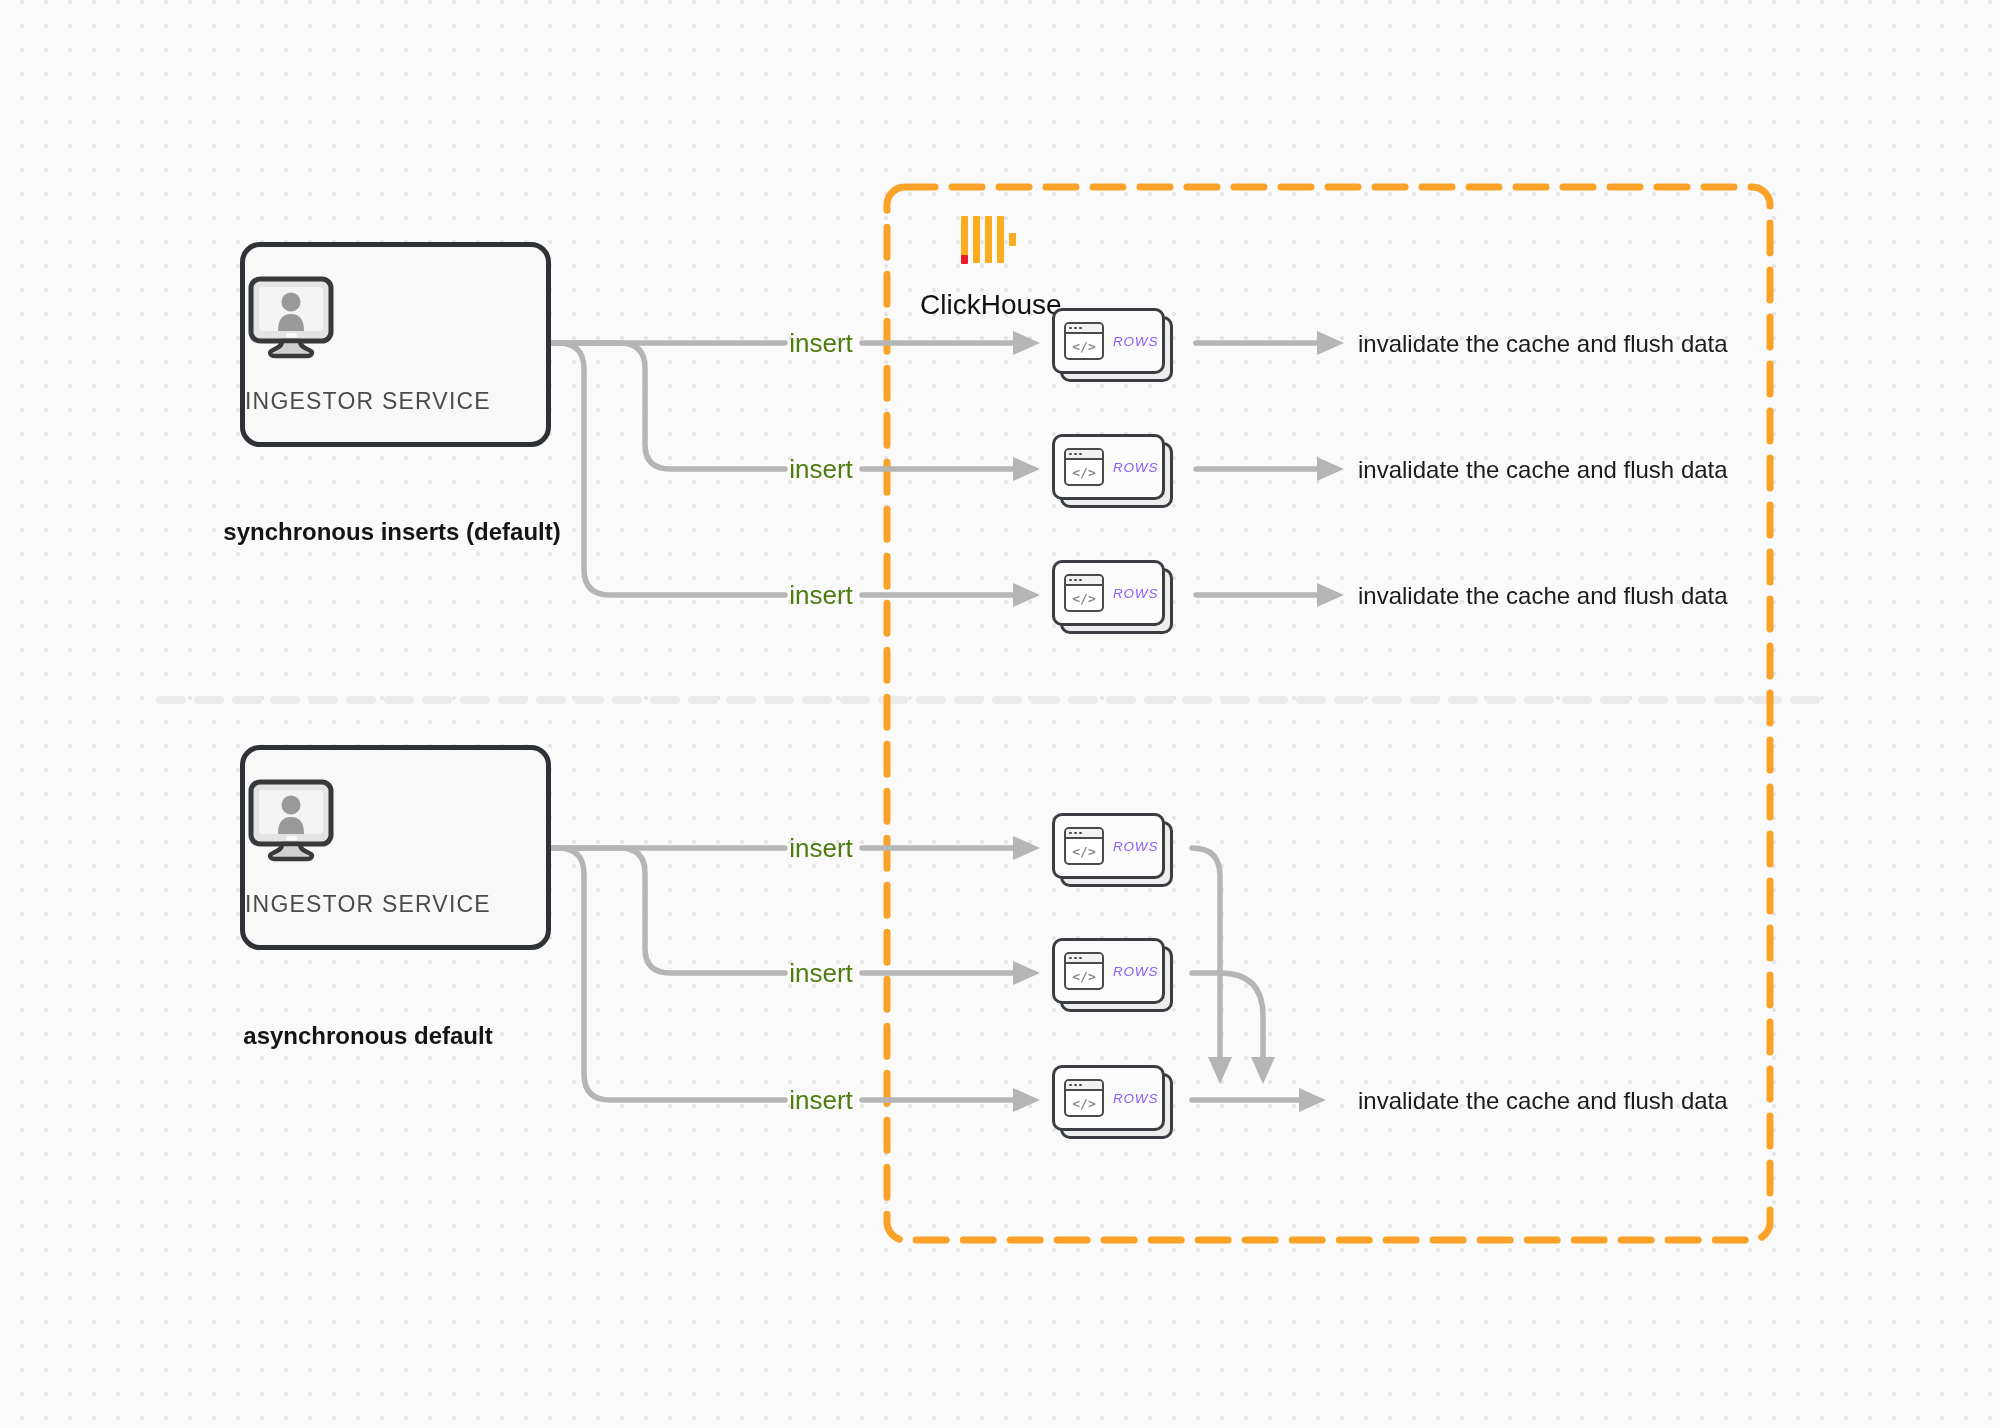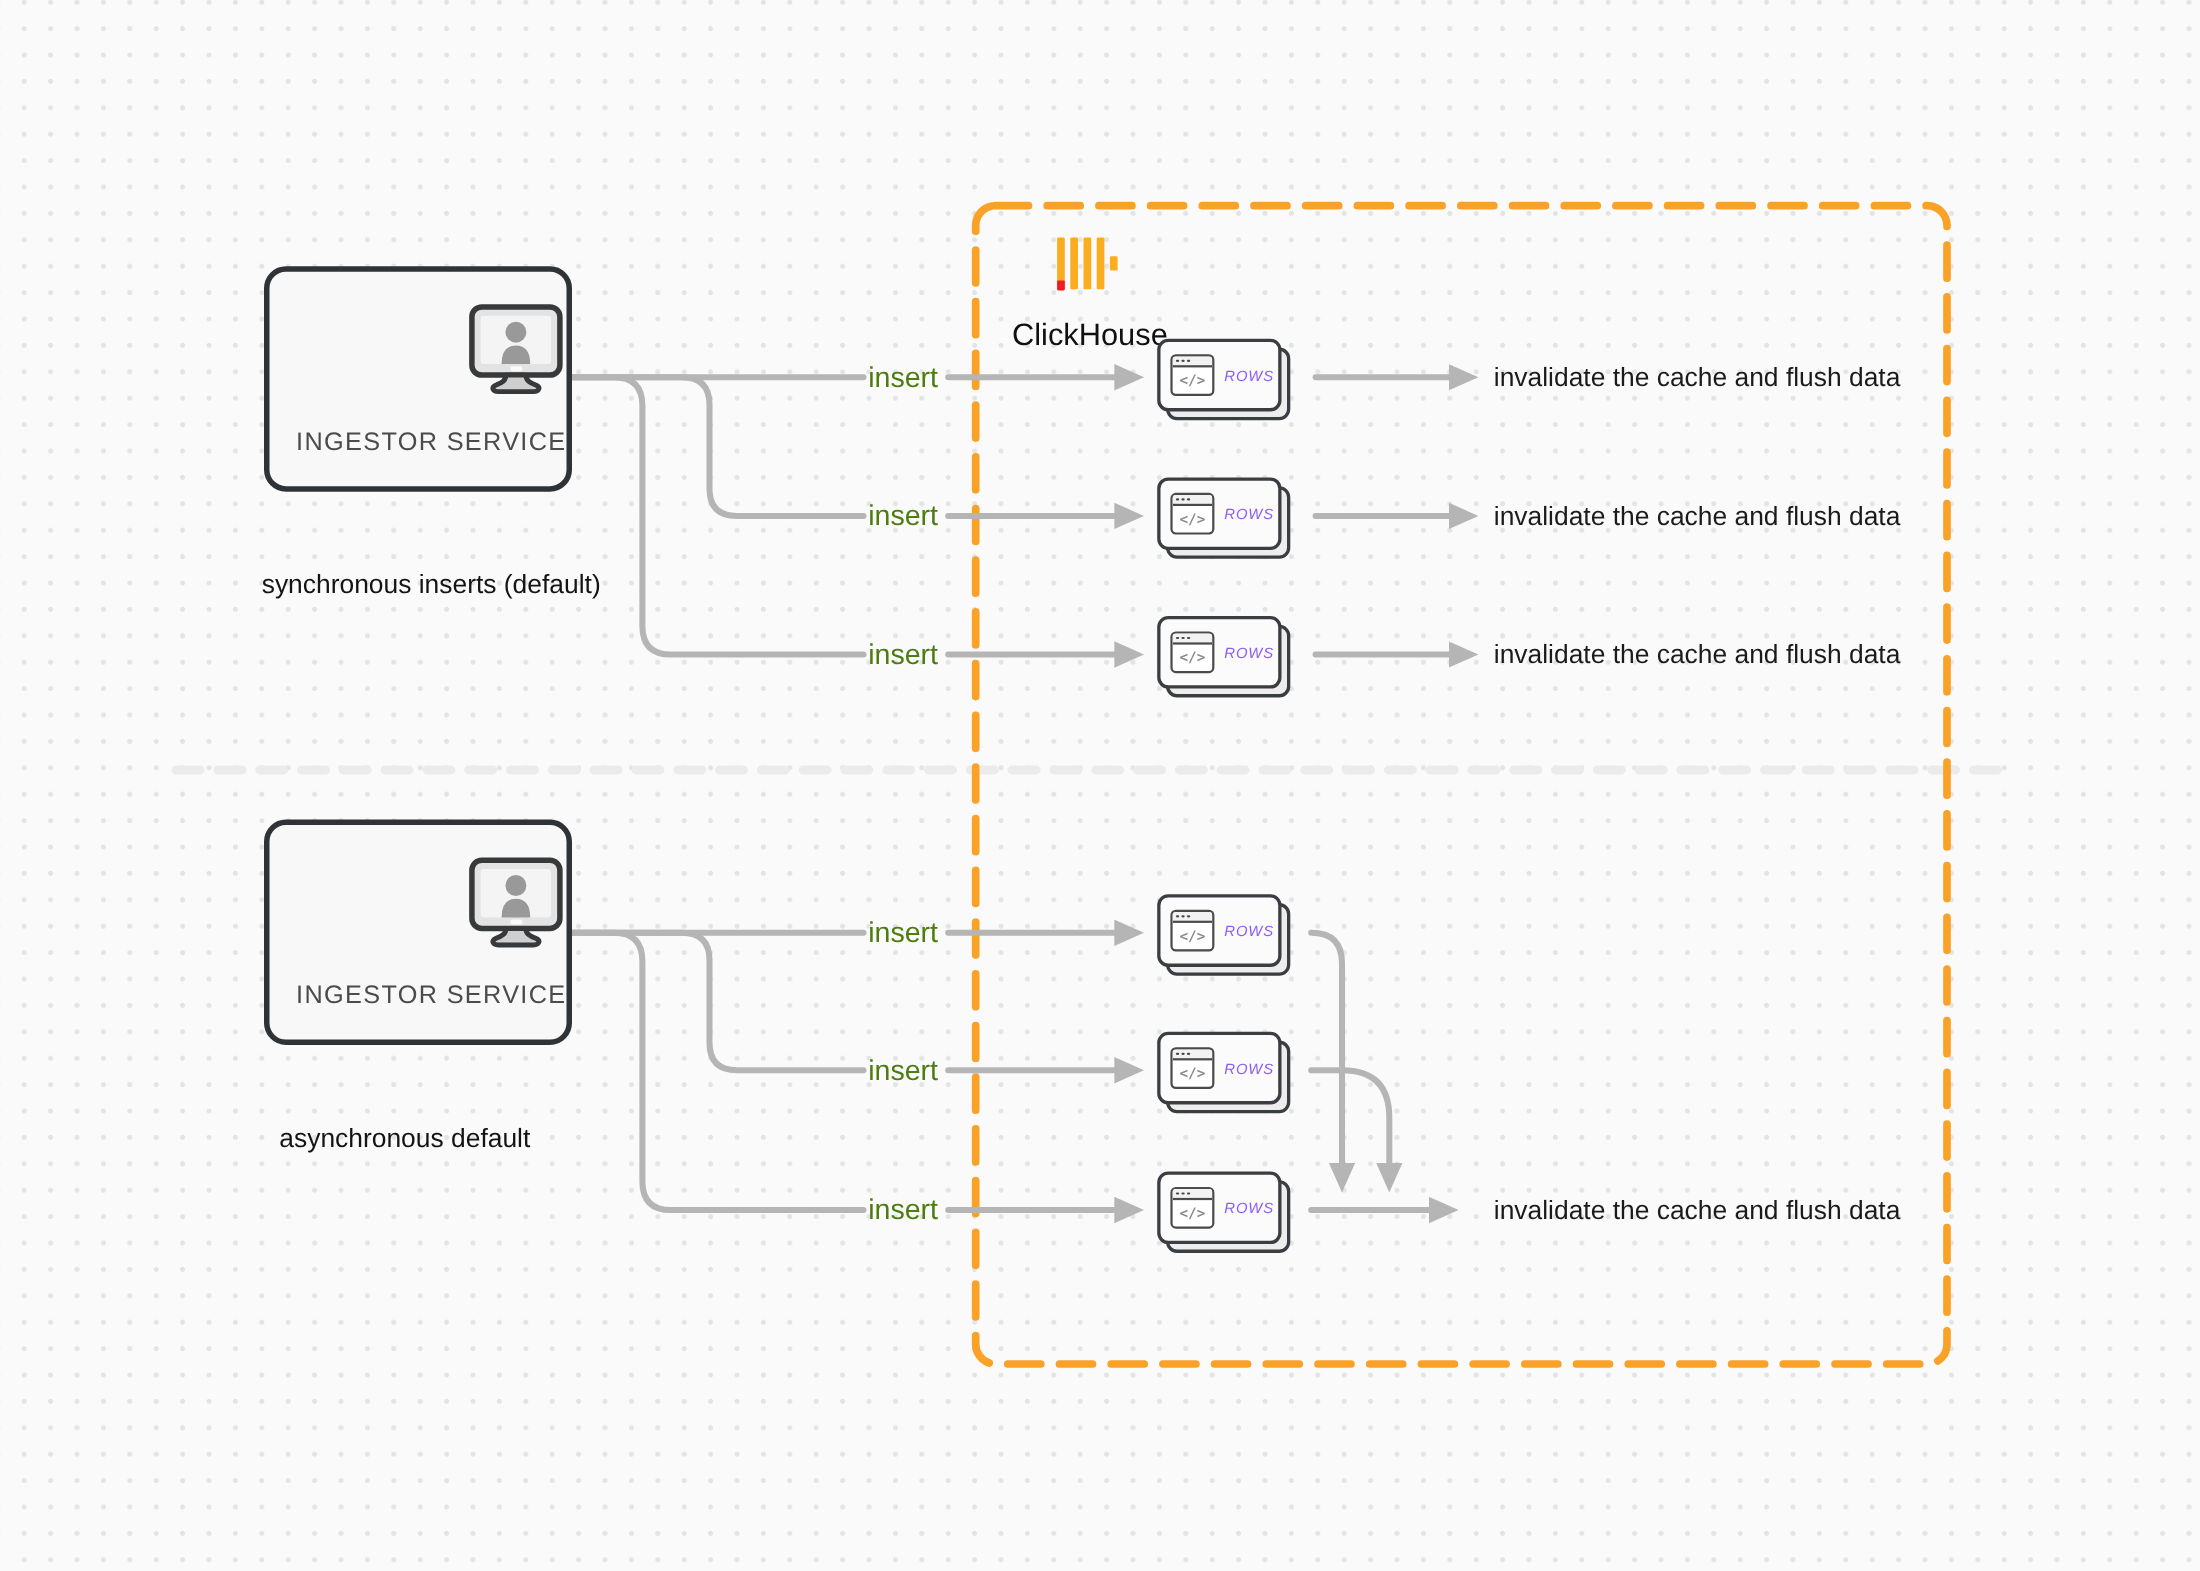--- a/index.html
+++ b/index.html
@@ -8,32 +8,32 @@
     font-family:"Liberation Sans",sans-serif;
     background-color:#fafafa;
     background-image:radial-gradient(circle,#e4e4e4 2px,transparent 2.2px);
     background-size:24px 24px;
     background-position:10px 14px;
   }
   svg.layer{position:absolute;left:0;top:0;pointer-events:none;}
 
   
   .service-box{
-    position:absolute;width:280px;height:205px;background:#f8f8f8;
+    position:absolute;width:311px;height:205px;background:#f8f8f8;
     border:5px solid #2f3337;border-radius:20px;box-sizing:border-box;
-    display:flex;flex-direction:column;align-items:flex-end;justify-content:center;gap:25px;
+    display:flex;flex-direction:column;align-items:flex-start;justify-content:center;gap:25px;
   }
   .service-label{
     font-size:23px;color:#4b4b4b;letter-spacing:1.2px;white-space:nowrap;
   }
 
   
   .caption{
     position:absolute;transform:translate(-50%,-50%);
-    font-size:24px;font-weight:400;color:#141414;white-space:nowrap;
+    font-size:24px;font-weight:700;color:#141414;white-space:nowrap;
   }
 
   
   .insert-label{
     position:absolute;transform:translate(-50%,-50%);
     font-size:26px;color:#4d7c0f;white-space:nowrap;
   }
 
   
   .result-label{

